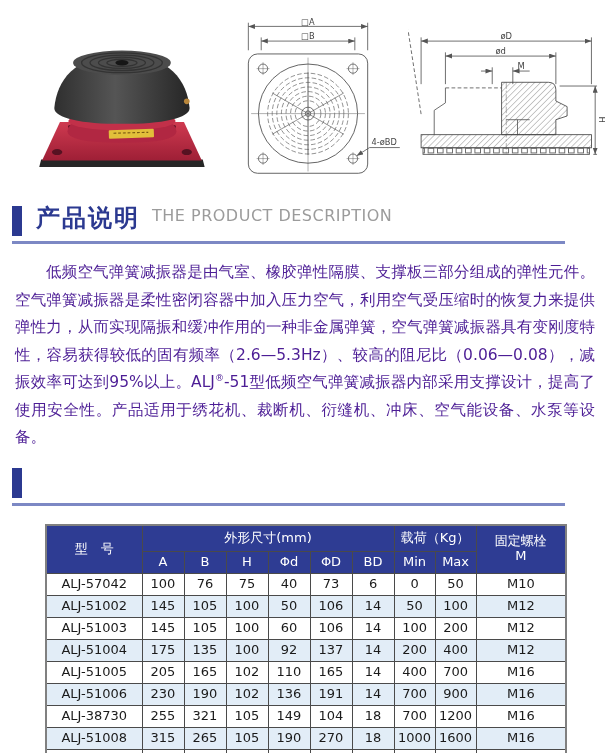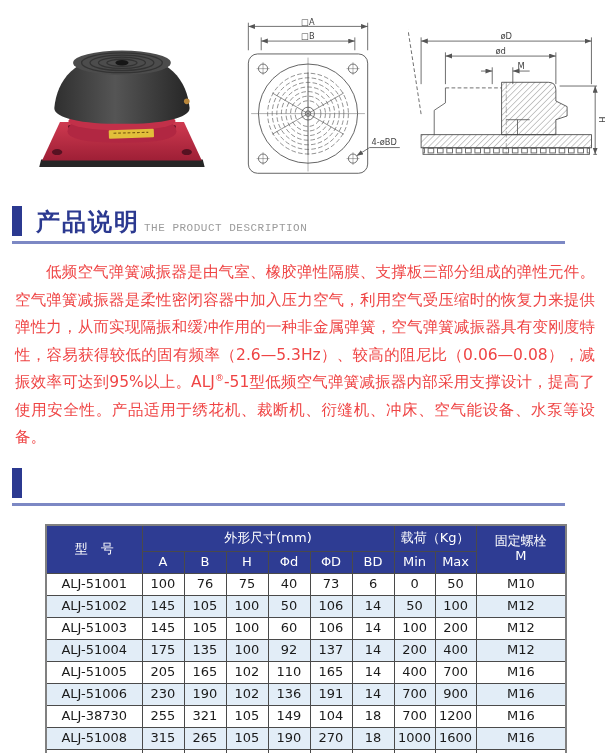--- a/index.html
+++ b/index.html
@@ -8,30 +8,30 @@
 
   
   .figures { display:flex; align-items:flex-start; padding:12px 6px 0 28px; height:190px; }
   .fig-photo  { width:196px; height:165px; margin-top:4px; }
   .fig-top    { width:180px; height:172px; margin-left:14px; }
   .fig-sect   { width:205px; height:150px; margin-left:6px; margin-top:14px; }
   svg { display:block; }
   svg text { font-family:"DejaVu Sans",sans-serif; fill:#444; }
 
   
-  .section-header { display:flex; align-items:flex-end; margin:16px 46px 0 12px;
-                    border-bottom:3px solid #7c88c4; padding-bottom:5px;font-family:Liberation Mono, monospace; }
+  .section-header { display:flex; align-items:flex-start; margin:16px 46px 0 12px;
+                    border-bottom:3px solid #7c88c4; padding-bottom:5px; }
   .accent-bar { width:10px; height:30px; background:#2b3990; flex:0 0 auto; }
   .section-title { font-size:24px; font-weight:bold; color:#2b3990; letter-spacing:2px;
                    margin-left:14px; line-height:1; }
-  .section-subtitle { font-size:11px; color:#9b9b9b; margin-left:4px; margin-bottom:2px;
+  .section-subtitle { font-size:16px; color:#9b9b9b; margin-left:12px; margin-bottom:2px;
                       letter-spacing:0.5px; }
 
   
-  .description { margin:15px 16px 16px 15px; font-size:15.5px; line-height:1.78; color:#ef4444;
+  .description { margin:15px 16px 16px 15px; font-size:15.5px; line-height:1.78; color:#4c1d95;
                  text-align:justify; text-indent:2em; }
   .description sup { font-size:9px; }
 
   
   .param-table { border-collapse:collapse; margin:18px 0 0 45px; width:520px;
                  font-size:13px; color:#1a1a1a; table-layout:fixed;
                  border:2px solid #808080; }
   .param-table th, .param-table td { border:1px solid #4a4a4a; text-align:center;
                  padding:0; height:22px; line-height:1.15; }
   .param-table thead th { background:#2e3c93; color:#ffffff; font-weight:normal; }
@@ -234,21 +234,21 @@
         <th>H</th>
         <th>Φd</th>
         <th>ΦD</th>
         <th>BD</th>
         <th>Min</th>
         <th>Max</th>
       </tr>
     </thead>
     <tbody>
         <tr>
-          <td>ALJ-51001</td>
+          <td>ALJ-57042</td>
           <td>100</td>
           <td>76</td>
           <td>75</td>
           <td>40</td>
           <td>73</td>
           <td>6</td>
           <td>0</td>
           <td>50</td>
           <td>M10</td>
         </tr>

